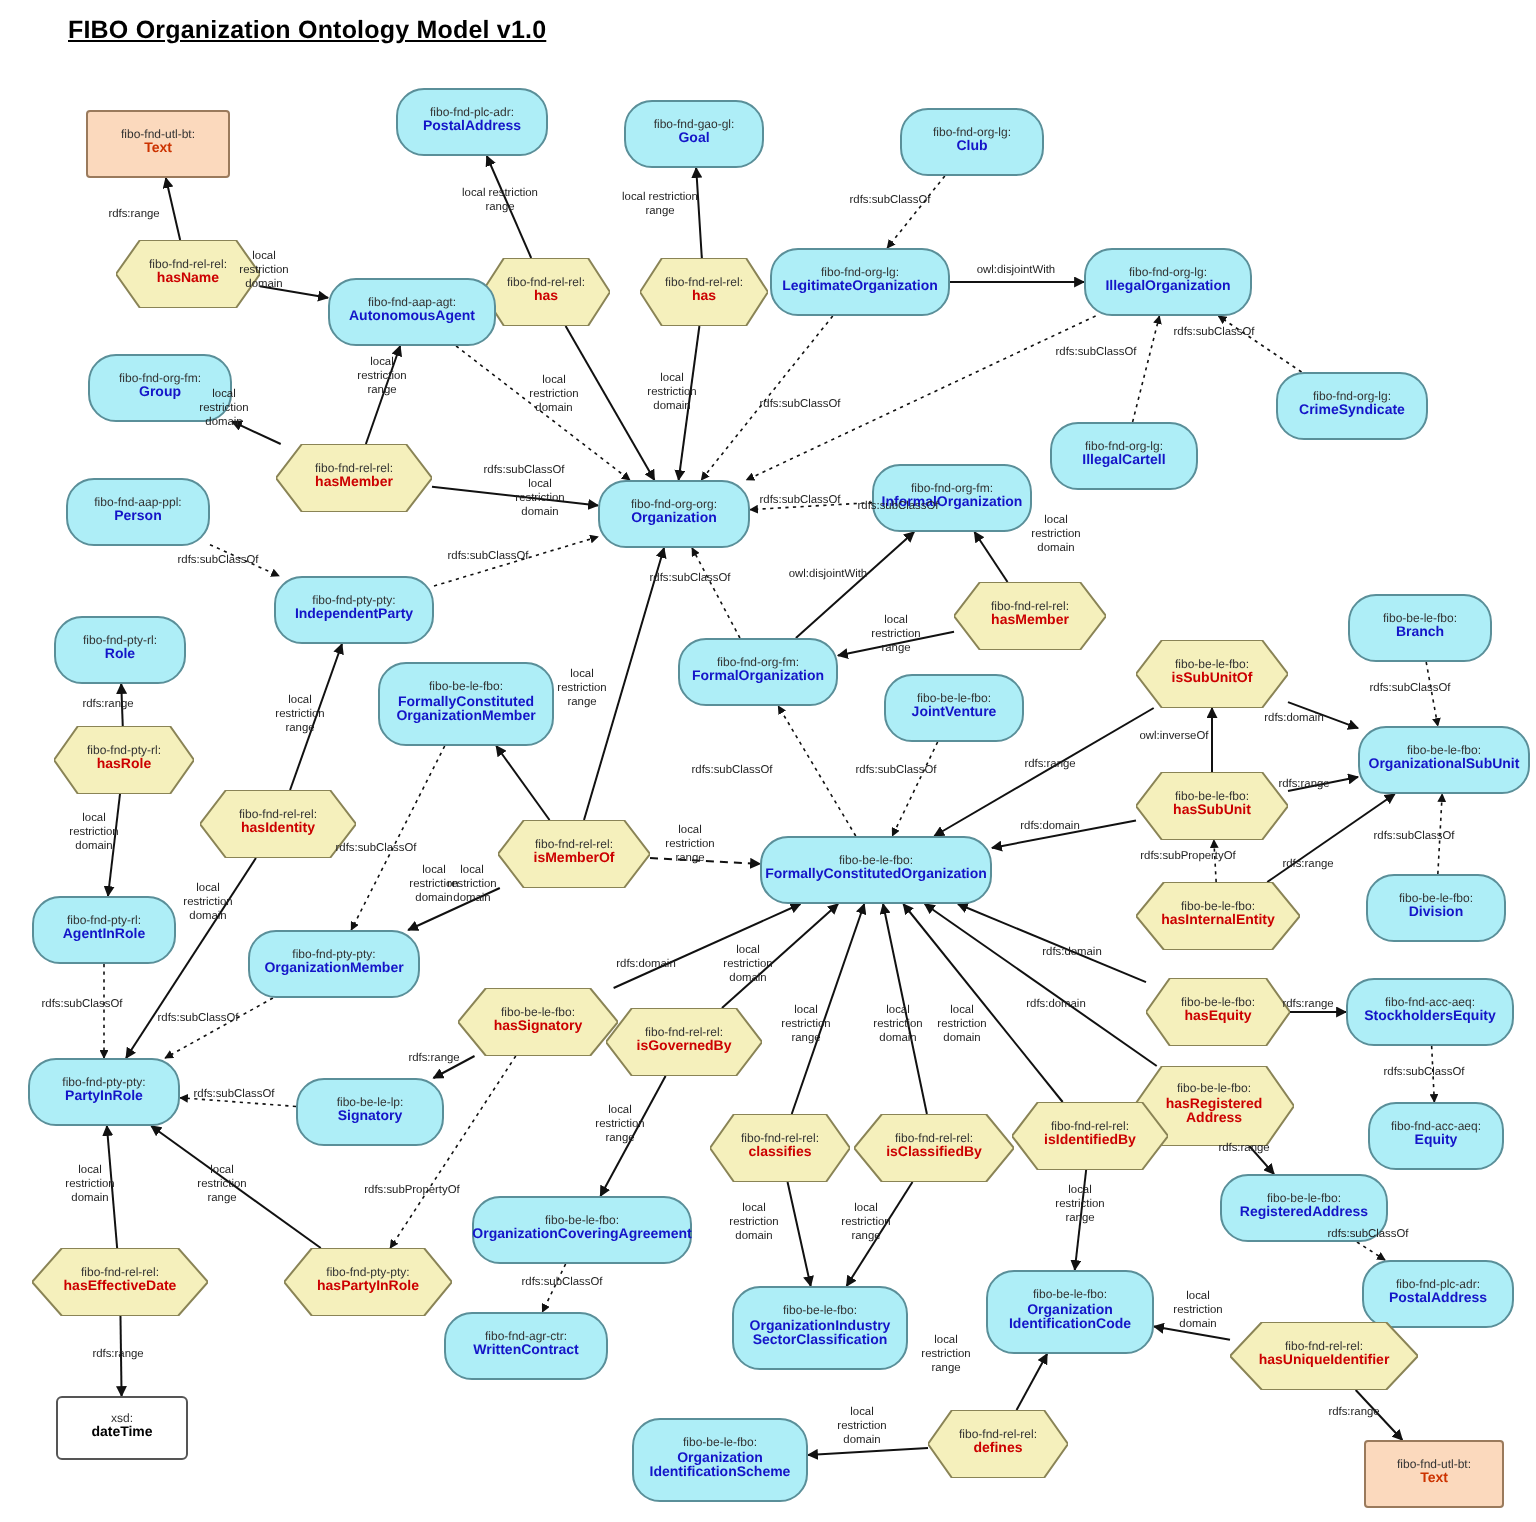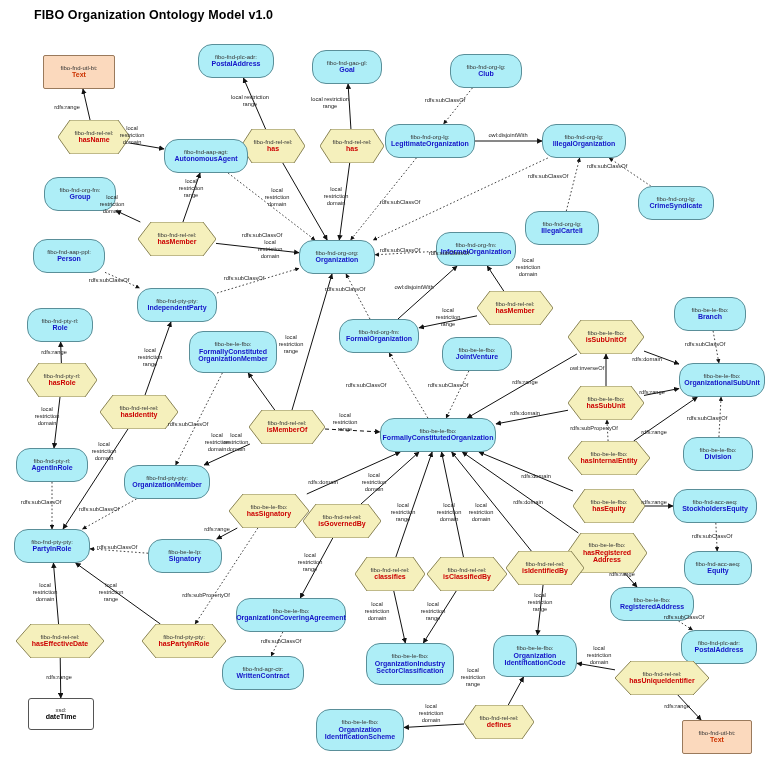--- a/index.html
+++ b/index.html
@@ -1,18 +1,18 @@
 <!DOCTYPE html>
 <html><head>
 <meta charset="utf-8">
 <style>
   html,body{margin:0;padding:0;background:#ffffff;}
   body{width:768px;height:761px;font-family:"Liberation Sans",sans-serif;overflow:hidden;}
   #canvas{position:relative;width:768px;height:761px;}
-  #title{position:absolute;left:34px;top:8px;font-size:12.5px;font-weight:bold;color:#000;letter-spacing:0.1px;}
+  #title{position:absolute;left:34px;top:8px;font-size:12.5px;font-weight:bold;color:#000;letter-spacing:0.1px;text-decoration:underline;}
   svg#edges{position:absolute;left:0;top:0;width:768px;height:761px;}
   .node{position:absolute;box-sizing:border-box;display:flex;flex-direction:column;align-items:center;justify-content:center;text-align:center;line-height:1.12;}
   .node .ns{font-size:6px;color:#333;display:block;}
   .node .nm{font-size:7px;font-weight:bold;display:block;}
   
   .n-class{background:#aeeef7;border:1.1px solid #5a8f99;border-radius:14px;}
   .n-class .nm{color:#1414c8;}
   .hexwrap{position:absolute;}
   .hex{position:absolute;left:0;top:0;width:100%;height:100%;}
   .hexlabel{position:absolute;left:0;top:0;width:100%;height:100%;display:flex;flex-direction:column;align-items:center;justify-content:center;text-align:center;line-height:1.12;}

